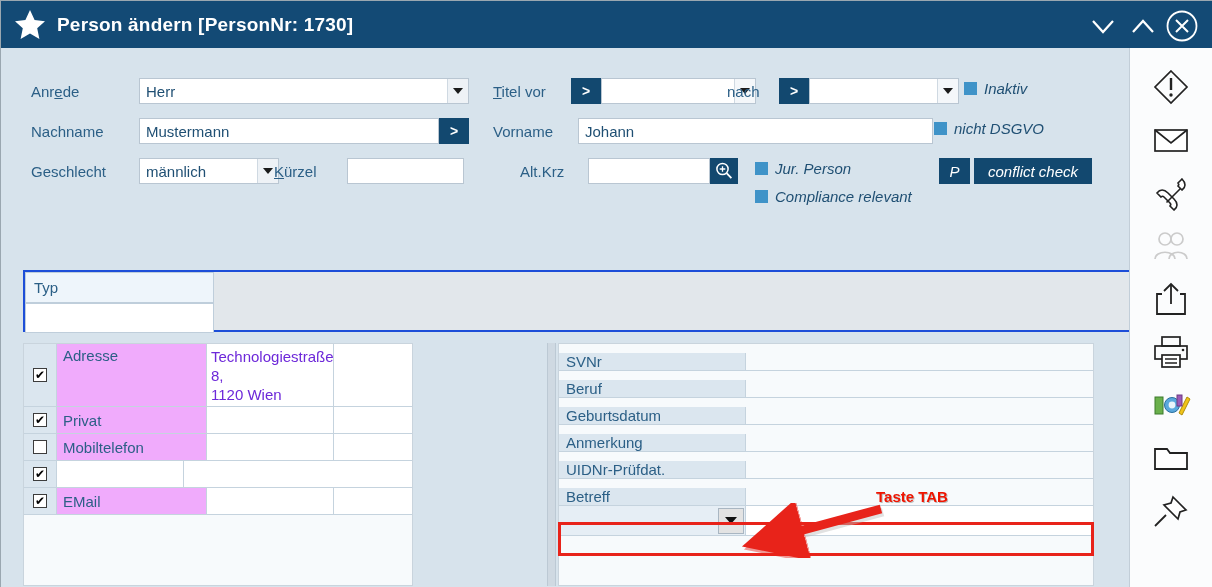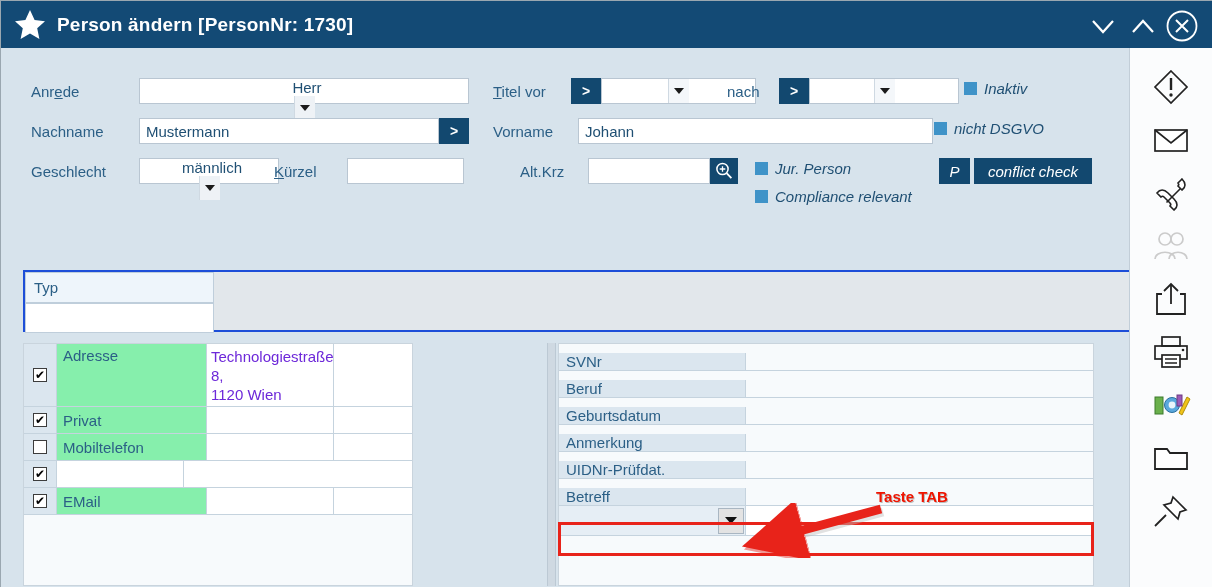--- a/index.html
+++ b/index.html
@@ -61,21 +61,21 @@
   }
   .lbl u{text-decoration:underline;}
   .inp{
     background:#ffffff;border:1px solid #b9c6d2;box-sizing:border-box;
     height:26px;font-size:15px;color:#1f4f73;
     display:flex;align-items:center;padding-left:6px;
     font-family:"Liberation Sans", sans-serif;
   }
   .combo{
     background:#ffffff;border:1px solid #b9c6d2;box-sizing:border-box;
-    height:26px;display:flex;align-items:center;position:relative;flex-direction:column;
+    height:26px;display:flex;align-items:center;position:relative;
   }
   .combo .val{font-size:15px;color:#1f4f73;padding-left:6px;flex:1;white-space:nowrap;}
   .combo .arrow{
     width:20px;height:24px;flex:0 0 auto;
     background:#eef2f6;border-left:1px solid #cfd9e2;
     display:flex;align-items:center;justify-content:center;
   }
   .combo .arrow i{
     display:block;width:0;height:0;
     border-left:5px solid transparent;border-right:5px solid transparent;
@@ -133,21 +133,21 @@
     background:#cfd9e2;border-left:1px solid #bcc9d4;border-right:1px solid #bcc9d4;
     box-sizing:border-box;
   }
   .trow{display:flex;align-items:stretch;}
   .tc-chk{
     width:32px;flex:0 0 auto;background:#dbe6ef;
     border-right:1px solid #c5d3de;border-bottom:1px solid #c5d3de;
     display:flex;align-items:center;justify-content:center;
   }
   .tc-lbl{
-    width:150px;flex:0 0 auto;background:#86efac;
+    width:150px;flex:0 0 auto;background:#f0abfc;
     border-right:1px solid #c5d3de;border-bottom:1px solid #c5d3de;
     font-size:15px;color:#2b5f86;display:flex;align-items:flex-start;
     padding:3px 0 0 6px;box-sizing:border-box;
   }
   .tc-val{
     width:127px;flex:0 0 auto;background:#ffffff;
     border-right:1px solid #c5d3de;border-bottom:1px solid #c5d3de;
     font-size:15px;color:#6d28d9;padding:3px 0 0 4px;box-sizing:border-box;
     line-height:19px;white-space:pre-line;
   }

